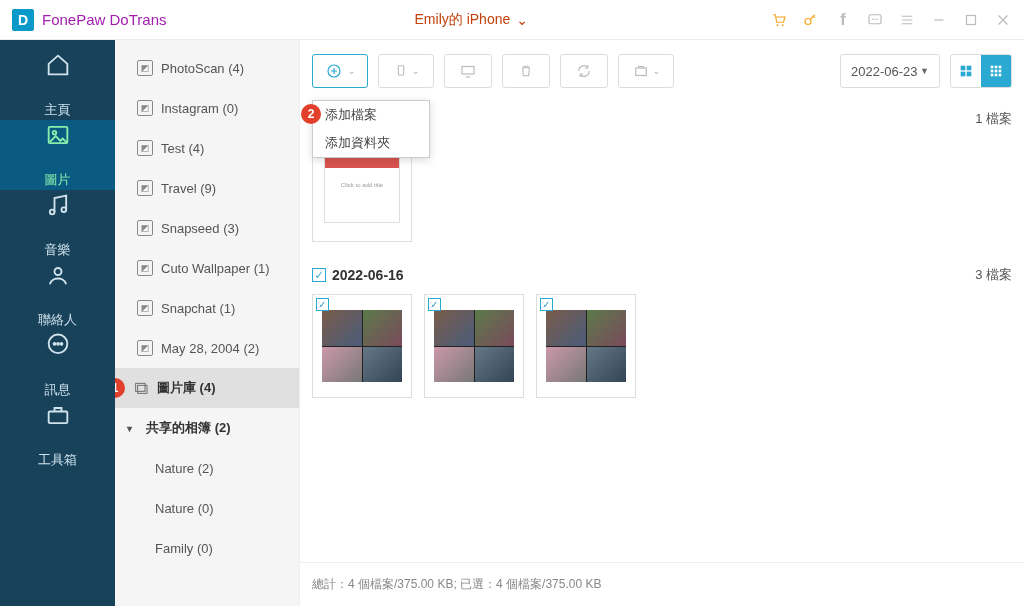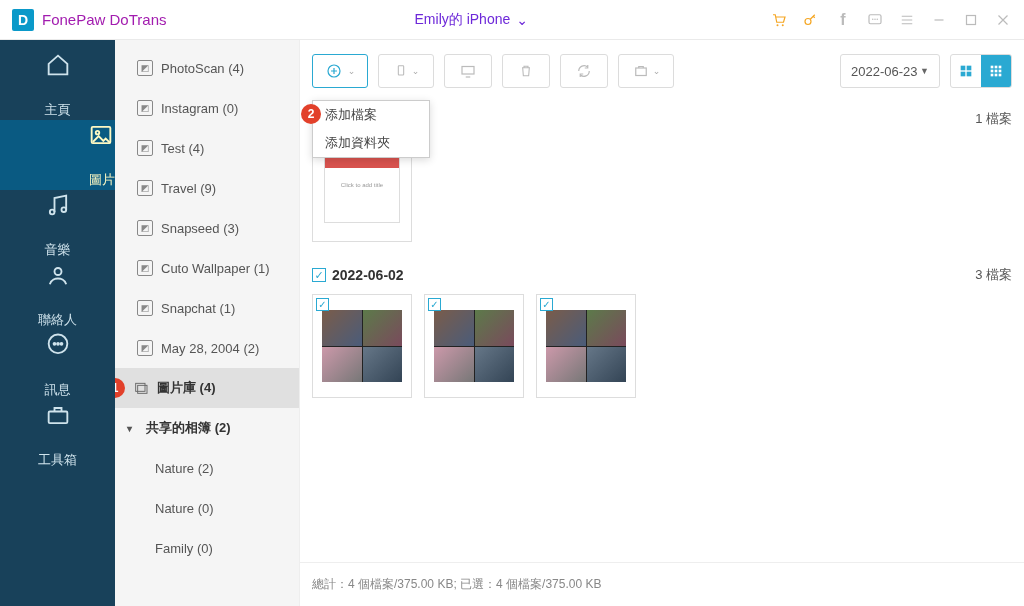--- a/index.html
+++ b/index.html
@@ -4,32 +4,32 @@
 <style>
 * { box-sizing: border-box; margin: 0; padding: 0; }
 body { font-family: "Microsoft YaHei", Arial, sans-serif; font-size: 13px; color: #333; background: #fff; width: 1024px; height: 606px; overflow: hidden; }
 
 .app { display: flex; flex-direction: column; width: 1024px; height: 606px; }
 
 .titlebar { height: 40px; display: flex; align-items: center; padding: 0 12px; border-bottom: 1px solid #eaeaea; }
 .titlebar .logo { width: 22px; height: 22px; background: #0a99c9; border-radius: 2px; display: flex; align-items: center; justify-content: center; color: #fff; font-weight: bold; font-size: 14px; margin-right: 8px; }
 .titlebar .appname { color: #a21caf; font-size: 15px; }
 .titlebar .center { flex: 1; display: flex; justify-content: center; align-items: center; }
-.device-sel { display: flex; align-items: center; gap: 6px; color: #6d28d9; font-size: 14px; }
+.device-sel { display: flex; align-items: center; gap: 6px; color: #c2410c; font-size: 14px; }
 .device-sel .apple { font-size: 14px; }
 .titlebar .right { display: flex; align-items: center; gap: 14px; color: #888; }
 .titlebar .right .ico { width: 18px; height: 18px; display: inline-flex; align-items: center; justify-content: center; }
 .cart { color: #f5a623; }
 .key { color: #f5a623; }
 
 .body { flex: 1; display: flex; min-height: 0; }
 
 .navrail { width: 115px; background: #18415a; color: #cfe3ec; display: flex; flex-direction: column; align-items: center; padding-top: 10px; }
 .navrail .item { width: 100%; height: 70px; display: flex; flex-direction: column; align-items: center; justify-content: center; gap: 22px; cursor: pointer; }
-.navrail .item.active { background: #0a5a82; color: #fef9c3; align-items: flex-end; }
+.navrail .item.active { background: #0a5a82; color: #86efac; }
 .navrail .ico { width: 28px; height: 28px; display: inline-flex; align-items: center; justify-content: center; }
 .navrail svg { stroke: currentColor; fill: none; stroke-width: 1.6; }
 .navrail .lbl { font-size: 13px; }
 
 .sidepanel { width: 185px; background: #f5f5f5; overflow-y: auto; border-right: 1px solid #eee; padding-top: 8px; }
 .sidepanel .row { height: 40px; display: flex; align-items: center; padding-left: 22px; gap: 8px; color: #555; cursor: pointer; position: relative; }
 .sidepanel .row .picon { width: 16px; height: 16px; border: 1.2px solid #888; border-radius: 2px; display: inline-flex; align-items: center; justify-content: center; font-size: 9px; color: #888; }
 .sidepanel .row.selected { background: #e0e0e0; }
 .sidepanel .hdr { font-weight: bold; color: #333; padding-left: 12px; }
 .sidepanel .hdr::before { content: "▾"; font-size: 10px; margin-right: 6px; color: #555; }
@@ -346,21 +346,21 @@
             <span class="tcb">✓</span>
             <div class="slide">
                 <div class="shead"></div>
                 <div class="sbody">Click to add title</div>
               </div>
           </div>
         </div>
 
         <div class="group-head">
           <span class="gcb">✓</span>
-          <span class="gdate">2022-06-02</span>
+          <span class="gdate">2022-06-16</span>
           <span class="spacer"></span>
           <span class="gcount">3 檔案</span>
         </div>
         <div class="thumbs">
           <div class="thumb">
             <span class="tcb">✓</span>
             <div class="photo">
                 <div></div>
                 <div></div>
                 <div></div>

